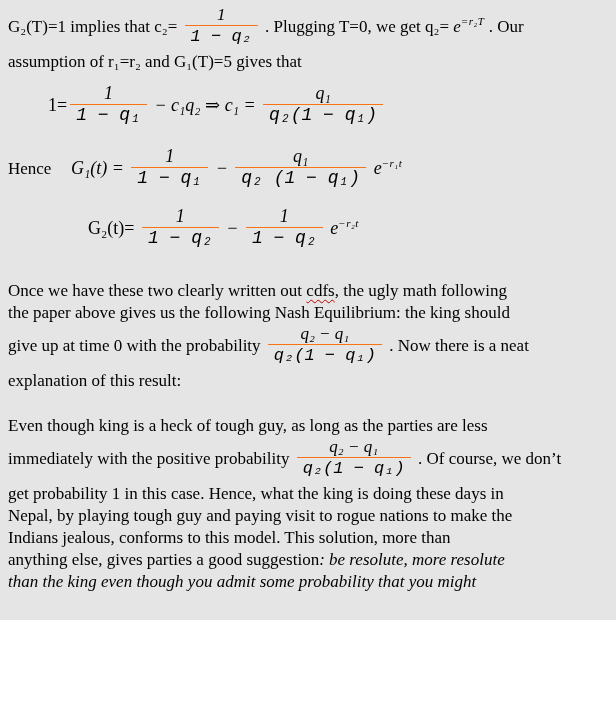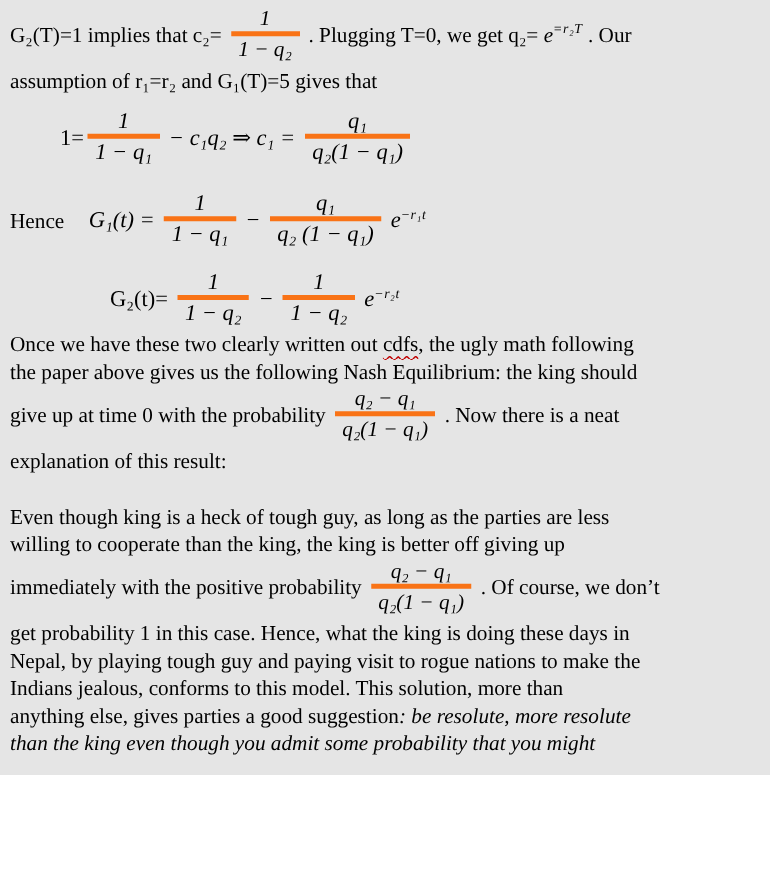--- a/index.html
+++ b/index.html
@@ -21,40 +21,40 @@
     display: inline-block;
     vertical-align: middle;
     text-align: center;
     font-style: italic;
     line-height: 21px;
     margin: 1px 3px 2px 3px;
     position: relative;
     top: -2px;
   }
   .frac .num { display: block; padding: 0 6px 0; }
-  .frac .den { display: block; border-top: 4px solid #f97316; padding: 0 6px 0; }
+  .frac .den { display: block; border-top: 1px solid #f97316; padding: 0 6px 0; font-family: Liberation Mono, monospace; }
   .exp {
     font-style: italic;
     font-size: 11px;
     position: relative;
     top: -7px;
     letter-spacing: 0.5px;
   }
   .misspell {
     text-decoration: underline wavy #c00000;
     text-decoration-thickness: 1px;
     text-underline-offset: 3px;
   }
   .italic { font-style: italic; }
   
   .p-intro   { margin: 0; }
   .eq-c1     { margin: 11px 0 0 40px; font-size: 18px; }
   .eq-g1     { margin: 17px 0 0 0;  font-size: 18px; }
   .eq-g2     { margin: 14px 0 0 80px; font-size: 18px; }
-  .p-once    { }
+  .p-once    { margin-top: 27px; }
   .p-even    { margin-top: 23px; }
   .hence-word { margin-right: 15px; font-size: 17px; margin-top: 19px; }
 </style>
 </head>
 <body>
 
 <div class="page">
 
   <div class="p-intro">
     <div class="line tall">
@@ -107,23 +107,20 @@
     </div>
     <div class="line">
       <span>explanation of this result:</span>
     </div>
   </div>
 
   <div class="p-even">
     <div class="line">
       <span>Even though king is a heck of tough guy, as long as the parties are less</span>
     </div>
-    <div class="line">
-      <span>willing to cooperate than the king, the king is better off giving up</span>
-    </div>
     <div class="line tall">
       <span>immediately with the positive probability</span>
       <span class="frac"><span class="num">q₂ − q₁</span><span class="den">q₂(1 − q₁)</span></span>
       <span>. Of course, we don’t</span>
     </div>
     <div class="line">
       <span>get probability 1 in this case. Hence, what the king is doing these days in</span>
     </div>
     <div class="line">
       <span>Nepal, by playing tough guy and paying visit to rogue nations to make the</span>

